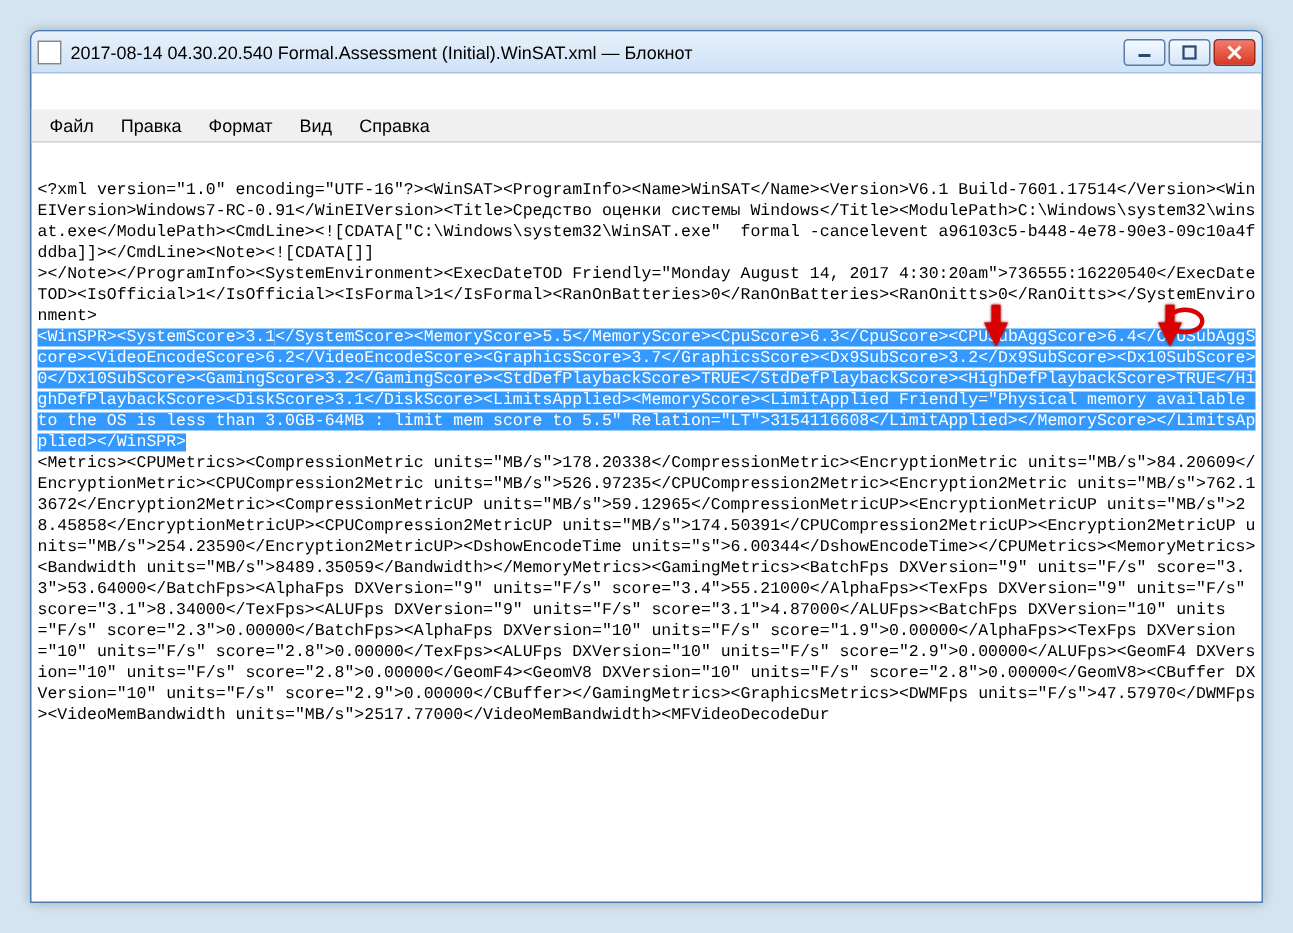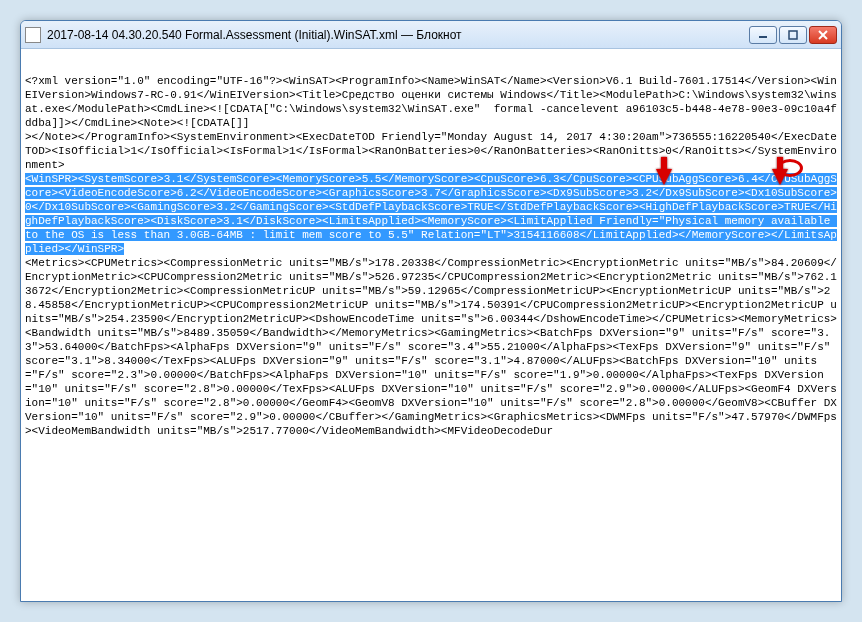--- a/index.html
+++ b/index.html
@@ -125,20 +125,27 @@
       </div>
       <div class="win-btn close">
         <svg width="10" height="10">
             <line x1="1" y1="1" x2="9" y2="9" stroke="#fff" stroke-width="2"></line>
             <line x1="9" y1="1" x2="1" y2="9" stroke="#fff" stroke-width="2"></line>
           </svg>
       </div>
     </div>
   </div>
 
+  <div class="menubar">
+    <span class="menu-item"><span>Файл</span></span>
+    <span class="menu-item"><span>Правка</span></span>
+    <span class="menu-item"><span>Формат</span></span>
+    <span class="menu-item"><span>Вид</span></span>
+    <span class="menu-item"><span>Справка</span></span>
+  </div>
 
   <div class="content"><span class="line">&lt;?xml version="1.0" encoding="UTF-16"?&gt;&lt;WinSAT&gt;&lt;ProgramInfo&gt;&lt;Name&gt;WinSAT&lt;/Name&gt;&lt;Version&gt;V6.1 Build-7601.17514&lt;/Version&gt;&lt;WinEIVersion&gt;Windows7-RC-0.91&lt;/WinEIVersion&gt;&lt;Title&gt;Средство оценки системы Windows&lt;/Title&gt;&lt;ModulePath&gt;C:\Windows\system32\winsat.exe&lt;/ModulePath&gt;&lt;CmdLine&gt;&lt;![CDATA["C:\Windows\system32\WinSAT.exe"  formal -cancelevent a96103c5-b448-4e78-90e3-09c10a4fddba]]&gt;&lt;/CmdLine&gt;&lt;Note&gt;&lt;![CDATA[]]</span><span class="line">&gt;&lt;/Note&gt;&lt;/ProgramInfo&gt;&lt;SystemEnvironment&gt;&lt;ExecDateTOD Friendly="Monday August 14, 2017 4:30:20am"&gt;736555:16220540&lt;/ExecDateTOD&gt;&lt;IsOfficial&gt;1&lt;/IsOfficial&gt;&lt;IsFormal&gt;1&lt;/IsFormal&gt;&lt;RanOnBatteries&gt;0&lt;/RanOnBatteries&gt;&lt;RanOnitts&gt;0&lt;/RanOitts&gt;&lt;/SystemEnvironment&gt;</span><span class="sel">&lt;WinSPR&gt;&lt;SystemScore&gt;</span><span class="sel">3.1</span><span class="sel">&lt;/SystemScore&gt;&lt;MemoryScore&gt;5.5&lt;/MemoryScore&gt;&lt;CpuScore&gt;6.3&lt;/CpuScore&gt;&lt;CPUSubAggScore&gt;6.4&lt;/CPUSubAggScore&gt;&lt;VideoEncodeScore&gt;6.2&lt;/VideoEncodeScore&gt;&lt;GraphicsScore&gt;3.7&lt;/GraphicsScore&gt;&lt;Dx9SubScore&gt;3.2&lt;/Dx9SubScore&gt;&lt;Dx10SubScore&gt;0&lt;/Dx10SubScore&gt;&lt;GamingScore&gt;3.2&lt;/GamingScore&gt;&lt;StdDefPlaybackScore&gt;TRUE&lt;/StdDefPlaybackScore&gt;&lt;HighDefPlaybackScore&gt;TRUE&lt;/HighDefPlaybackScore&gt;&lt;DiskScore&gt;3.1&lt;/DiskScore&gt;&lt;LimitsApplied&gt;&lt;MemoryScore&gt;&lt;LimitApplied Friendly="Physical memory available to the OS is less than 3.0GB-64MB : limit mem score to 5.5" Relation="LT"&gt;3154116608&lt;/LimitApplied&gt;&lt;/MemoryScore&gt;&lt;/LimitsApplied&gt;&lt;/WinSPR&gt;</span><span class="line">&lt;Metrics&gt;&lt;CPUMetrics&gt;&lt;CompressionMetric units="MB/s"&gt;178.20338&lt;/CompressionMetric&gt;&lt;EncryptionMetric units="MB/s"&gt;84.20609&lt;/EncryptionMetric&gt;&lt;CPUCompression2Metric units="MB/s"&gt;526.97235&lt;/CPUCompression2Metric&gt;&lt;Encryption2Metric units="MB/s"&gt;762.13672&lt;/Encryption2Metric&gt;&lt;CompressionMetricUP units="MB/s"&gt;59.12965&lt;/CompressionMetricUP&gt;&lt;EncryptionMetricUP units="MB/s"&gt;28.45858&lt;/EncryptionMetricUP&gt;&lt;CPUCompression2MetricUP units="MB/s"&gt;174.50391&lt;/CPUCompression2MetricUP&gt;&lt;Encryption2MetricUP units="MB/s"&gt;254.23590&lt;/Encryption2MetricUP&gt;&lt;DshowEncodeTime units="s"&gt;6.00344&lt;/DshowEncodeTime&gt;&lt;/CPUMetrics&gt;&lt;MemoryMetrics&gt;&lt;Bandwidth units="MB/s"&gt;8489.35059&lt;/Bandwidth&gt;&lt;/MemoryMetrics&gt;&lt;GamingMetrics&gt;&lt;BatchFps DXVersion="9" units="F/s" score="3.3"&gt;53.64000&lt;/BatchFps&gt;&lt;AlphaFps DXVersion="9" units="F/s" score="3.4"&gt;55.21000&lt;/AlphaFps&gt;&lt;TexFps DXVersion="9" units="F/s" score="3.1"&gt;8.34000&lt;/TexFps&gt;&lt;ALUFps DXVersion="9" units="F/s" score="3.1"&gt;4.87000&lt;/ALUFps&gt;&lt;BatchFps DXVersion="10" units="F/s" score="2.3"&gt;0.00000&lt;/BatchFps&gt;&lt;AlphaFps DXVersion="10" units="F/s" score="1.9"&gt;0.00000&lt;/AlphaFps&gt;&lt;TexFps DXVersion="10" units="F/s" score="2.8"&gt;0.00000&lt;/TexFps&gt;&lt;ALUFps DXVersion="10" units="F/s" score="2.9"&gt;0.00000&lt;/ALUFps&gt;&lt;GeomF4 DXVersion="10" units="F/s" score="2.8"&gt;0.00000&lt;/GeomF4&gt;&lt;GeomV8 DXVersion="10" units="F/s" score="2.8"&gt;0.00000&lt;/GeomV8&gt;&lt;CBuffer DXVersion="10" units="F/s" score="2.9"&gt;0.00000&lt;/CBuffer&gt;&lt;/GamingMetrics&gt;&lt;GraphicsMetrics&gt;&lt;DWMFps units="F/s"&gt;47.57970&lt;/DWMFps&gt;&lt;VideoMemBandwidth units="MB/s"&gt;2517.77000&lt;/VideoMemBandwidth&gt;&lt;MFVideoDecodeDur</span>
 
     <div class="arrow" style="top:56px; left:632px;">
       <svg width="22" height="28">
           <polygon points="11,28 3,12 8,12 8,0 14,0 14,12 19,12" fill="#d80000"></polygon>
         </svg>
     </div>
     <div class="arrow" style="top:56px; left:748px;">
       <svg width="22" height="28">

